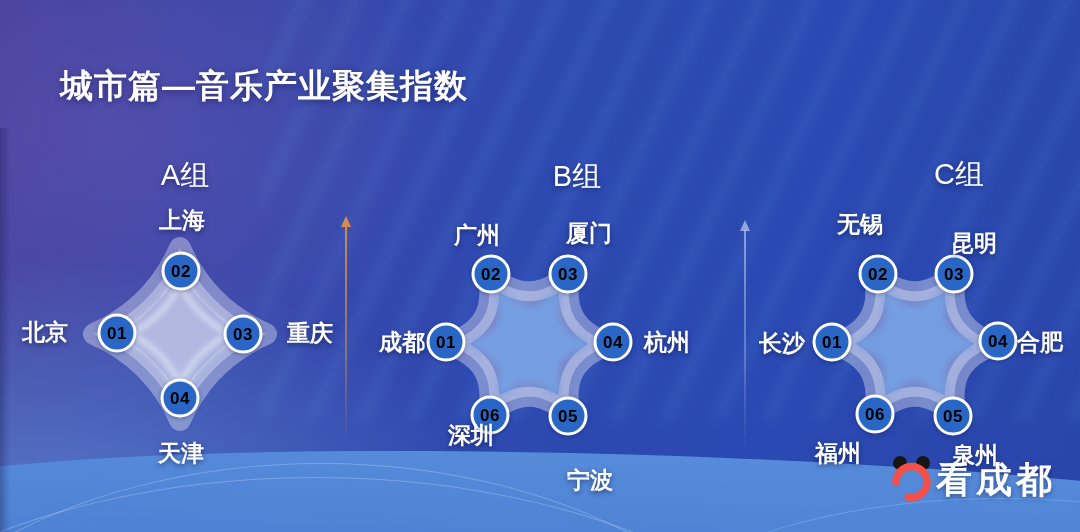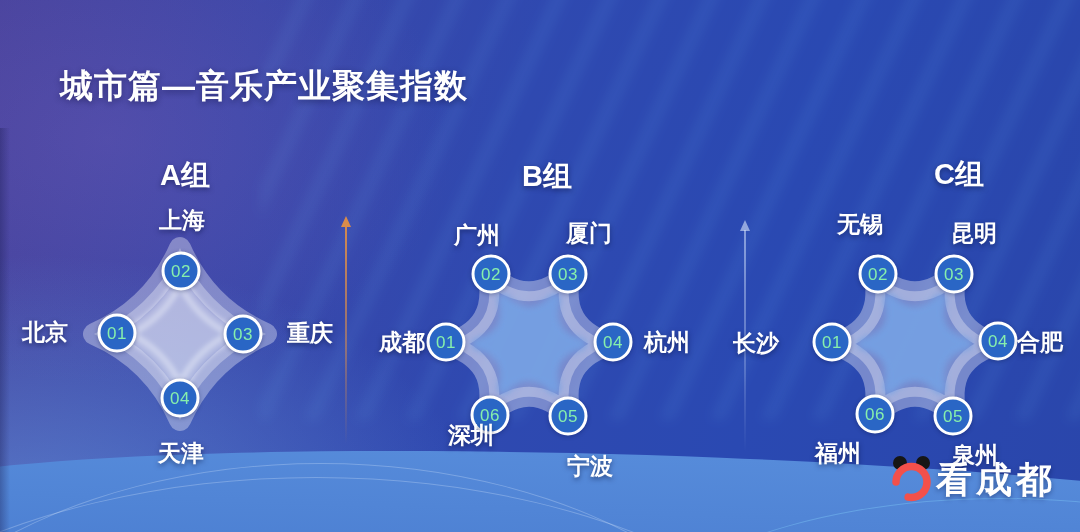--- a/index.html
+++ b/index.html
@@ -20,46 +20,46 @@
     border-radius:50% / 16%;transform:rotate(1.8deg);}
   .arc{position:absolute;border:1.5px solid rgba(222,236,255,0.28);border-radius:50%;}
   .arc1{left:-160px;top:463px;width:960px;height:600px;}
   .arc2{left:-260px;top:477px;width:1150px;height:660px;}
   .arc3{left:620px;top:498px;width:760px;height:320px;border-color:rgba(140,220,255,0.33);}
   .left-edge{position:absolute;left:0;top:128px;width:10px;height:404px;
     background:linear-gradient(90deg,rgba(25,26,80,0.35),rgba(25,26,80,0));}
   
   .main-title{position:absolute;left:60px;top:34px;color:#fff;font-size:33px;font-weight:800;
     letter-spacing:1px;text-shadow:0 2px 6px rgba(10,10,50,0.45);margin-top:30px;}
-  .group-title{position:absolute;transform:translate(-50%,-50%);color:#fff;font-size:29px;font-weight:700;
+  .group-title{position:absolute;transform:translate(-50%,-50%);color:#fff;font-size:29px;font-weight:400;
     text-shadow:0 2px 5px rgba(8,16,60,0.5);white-space:nowrap;}
-  .gt-a{left:185px;top:176px}.gt-b{left:547px;top:177px}.gt-c{left:959px;top:175px}
+  .gt-a{left:185px;top:176px}.gt-b{left:577px;top:177px}.gt-c{left:959px;top:175px}
   .label{position:absolute;transform:translate(-50%,-50%);color:#fff;font-size:23px;font-weight:700;
     white-space:nowrap;text-shadow:0 2px 5px rgba(8,16,60,0.55);}
   
   .badge{position:absolute;transform:translate(-50%,-50%);width:33px;height:33px;
-    border:3.5px solid #fff;border-radius:50%;background:#2a66c5;color:#86efac;
-    font-size:17px;font-weight:400;line-height:33px;text-align:center;letter-spacing:.5px;
+    border:3.5px solid #fff;border-radius:50%;background:#2a66c5;color:#000000;
+    font-size:17px;font-weight:700;line-height:33px;text-align:center;letter-spacing:.5px;
     box-shadow:0 1px 4px rgba(10,20,70,0.35);}
   
   .pa0{left:117px;top:333px}.la0{left:45px;top:332px}
   .pa1{left:181px;top:271px}.la1{left:182px;top:220px}
   .pa2{left:243px;top:334px}.la2{left:310px;top:333px}
   .pa3{left:180px;top:398px}.la3{left:181px;top:453px}
   
   .pb0{left:446px;top:342px}.lb0{left:402px;top:342px}
   .pb1{left:491px;top:274px}.lb1{left:477px;top:235px}
   .pb2{left:568px;top:274px}.lb2{left:589px;top:233px}
   .pb3{left:613px;top:342px}.lb3{left:667px;top:342px}
-  .pb4{left:568px;top:416px}.lb4{left:590px;top:466px}
+  .pb4{left:568px;top:416px}.lb4{left:590px;top:480px}
   .pb5{left:490px;top:415px}.lb5{left:471px;top:435px}
   
-  .pc0{left:832px;top:342px}.lc0{left:756px;top:343px}
+  .pc0{left:832px;top:342px}.lc0{left:782px;top:343px}
   .pc1{left:878px;top:274px}.lc1{left:860px;top:224px}
-  .pc2{left:954px;top:274px}.lc2{left:974px;top:233px}
+  .pc2{left:954px;top:274px}.lc2{left:974px;top:243px}
   .pc3{left:998px;top:341px}.lc3{left:1040px;top:342px}
   .pc4{left:953px;top:416px}.lc4{left:975px;top:455px}
   .pc5{left:875px;top:414px}.lc5{left:838px;top:453px}
   
   .star{position:absolute;transform:translate(-50%,-50%);pointer-events:none;}
   .star-a{left:180px;top:334px}.star-b{left:529px;top:344px}.star-c{left:915px;top:344px}
   
   .arrow-line{position:absolute;width:2px;}
   .arrow-head{position:absolute;width:0;height:0;border-left:5px solid transparent;border-right:5px solid transparent;}
   .ar-a-line{left:345px;top:226px;height:218px;

